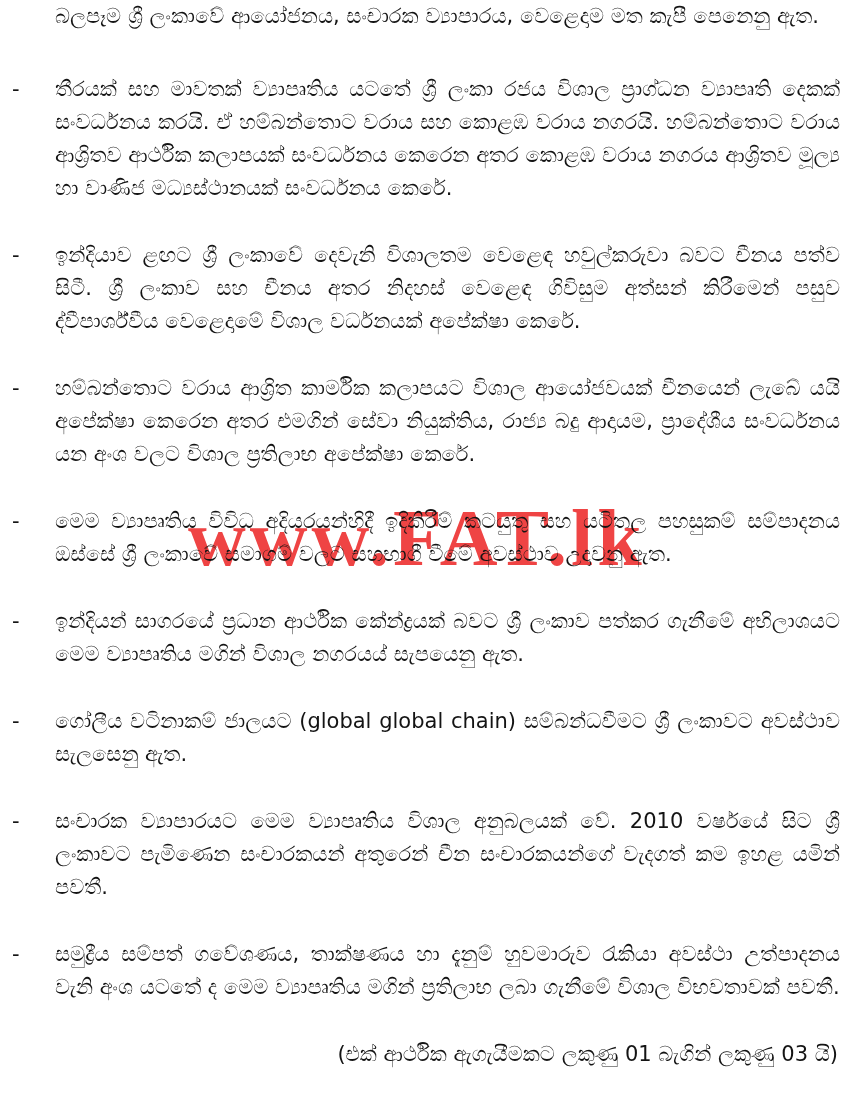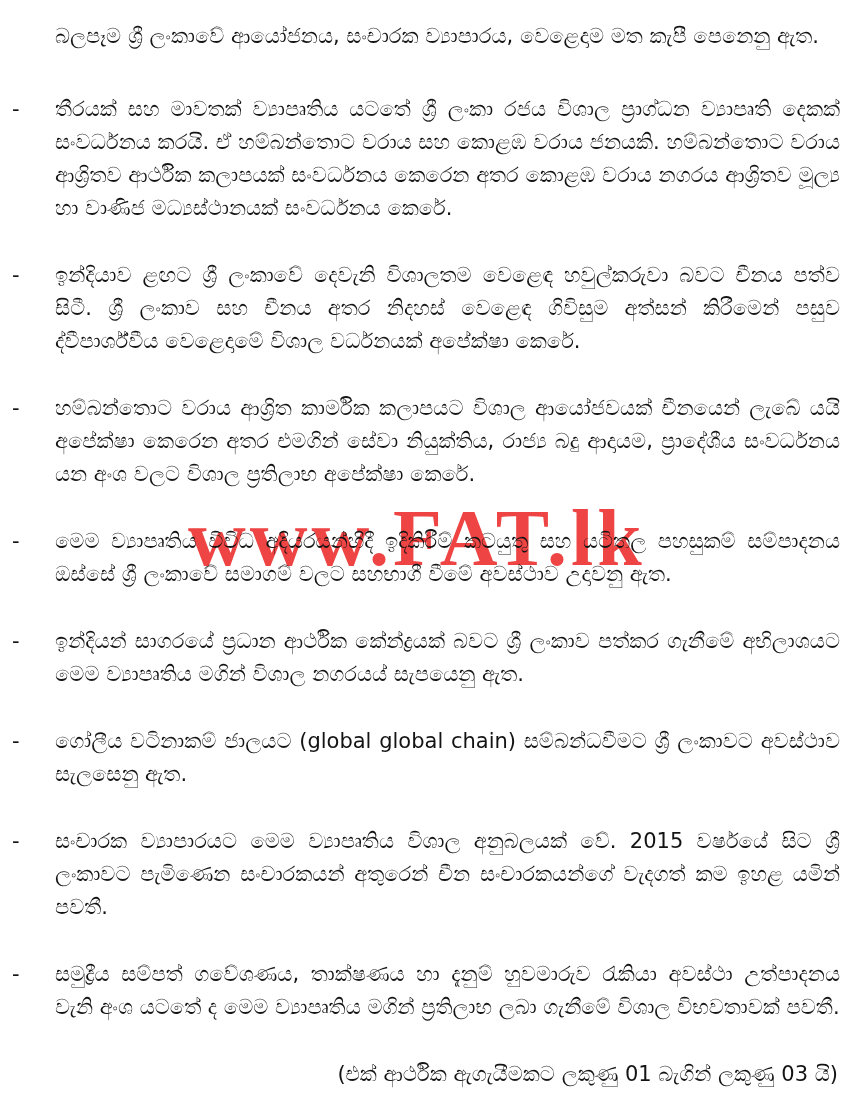--- a/index.html
+++ b/index.html
@@ -26,21 +26,21 @@
     font-size: 80px;
     line-height: 1;
     letter-spacing: 4px;
     color: #ef4444;
     white-space: nowrap;
     user-select: none;
   }
   .content {
     position: relative;
     z-index: 1;
-    padding: 20px 6px 0 8px;
+    padding: 0 6px 0 8px;
   }
   .para {
     display: flex;
     align-items: flex-start;
     margin-bottom: 34px;
     font-size: 21px;
     line-height: 33px;
   }
   .para.intro { margin-bottom: 40px; }
   .marker {
@@ -72,21 +72,21 @@
 
   <div class="content">
 
     <div class="para intro">
       <span class="marker"></span>
       <p class="ptext">බලපෑම ශ්‍රී ලංකාවේ ආයෝජනය, සංචාරක ව්‍යාපාරය, වෙළෙදාම මත කැපී පෙනෙනු ඇත.</p>
     </div>
 
     <div class="para">
       <span class="marker">-</span>
-      <p class="ptext">තීරයක් සහ මාවතක් ව්‍යාපෘතිය යටතේ ශ්‍රී ලංකා රජය විශාල ප්‍රාග්ධන ව්‍යාපෘති දෙකක් සංවර්ධනය කරයි. ඒ හම්බන්තොට වරාය සහ කොළඹ වරාය ජනයකි. හම්බන්තොට වරාය ආශ්‍රිතව ආර්ථික කලාපයක් සංවර්ධනය කෙරෙන අතර කොළඹ වරාය නගරය ආශ්‍රිතව මූල්‍ය හා වාණිජ මධ්‍යස්ථානයක් සංවර්ධනය කෙරේ.</p>
+      <p class="ptext">තීරයක් සහ මාවතක් ව්‍යාපෘතිය යටතේ ශ්‍රී ලංකා රජය විශාල ප්‍රාග්ධන ව්‍යාපෘති දෙකක් සංවර්ධනය කරයි. ඒ හම්බන්තොට වරාය සහ කොළඹ වරාය නගරයි. හම්බන්තොට වරාය ආශ්‍රිතව ආර්ථික කලාපයක් සංවර්ධනය කෙරෙන අතර කොළඹ වරාය නගරය ආශ්‍රිතව මූල්‍ය හා වාණිජ මධ්‍යස්ථානයක් සංවර්ධනය කෙරේ.</p>
     </div>
 
     <div class="para">
       <span class="marker">-</span>
       <p class="ptext">ඉන්දියාව ළඟට ශ්‍රී ලංකාවේ දෙවැනි විශාලතම වෙළෙඳ හවුල්කරුවා බවට චීනය පත්ව සිටී. ශ්‍රී ලංකාව සහ චීනය අතර නිදහස් වෙළෙඳ ගිවිසුම අත්සන් කිරීමෙන් පසුව ද්වීපාර්ශ්වීය වෙළෙදාමේ විශාල වර්ධනයක් අපේක්ෂා කෙරේ.</p>
     </div>
 
     <div class="para">
       <span class="marker">-</span>
       <p class="ptext">හම්බන්තොට වරාය ආශ්‍රිත කාර්මික කලාපයට විශාල ආයෝජවයක් චීනයෙන් ලැබේ යයි අපේක්ෂා කෙරෙන අතර එමගින් සේවා නියුක්තිය, රාජ්‍ය බදු ආදායම, ප්‍රාදේශීය සංවර්ධනය යන අංශ වලට විශාල ප්‍රතිලාභ අපේක්ෂා කෙරේ.</p>
@@ -102,21 +102,21 @@
       <p class="ptext">ඉන්දියන් සාගරයේ ප්‍රධාන ආර්ථික කේන්ද්‍රයක් බවට ශ්‍රී ලංකාව පත්කර ගැනීමේ අභිලාශයට මෙම ව්‍යාපෘතිය මගින් විශාල නගරයය් සැපයෙනු ඇත.</p>
     </div>
 
     <div class="para">
       <span class="marker">-</span>
       <p class="ptext">ගෝලීය වටිනාකම් ජාලයට (global global chain) සම්බන්ධවීමට ශ්‍රී ලංකාවට අවස්ථාව සැලසෙනු ඇත.</p>
     </div>
 
     <div class="para">
       <span class="marker">-</span>
-      <p class="ptext">සංචාරක ව්‍යාපාරයට මෙම ව්‍යාපෘතිය විශාල අනුබලයක් වේ. 2015 වර්ෂයේ සිට ශ්‍රී ලංකාවට පැමිණෙන සංචාරකයන් අතුරෙන් චීන සංචාරකයන්ගේ වැදගත් කම ඉහළ යමින් පවතී.</p>
+      <p class="ptext">සංචාරක ව්‍යාපාරයට මෙම ව්‍යාපෘතිය විශාල අනුබලයක් වේ. 2010 වර්ෂයේ සිට ශ්‍රී ලංකාවට පැමිණෙන සංචාරකයන් අතුරෙන් චීන සංචාරකයන්ගේ වැදගත් කම ඉහළ යමින් පවතී.</p>
     </div>
 
     <div class="para">
       <span class="marker">-</span>
       <p class="ptext">සමුද්‍රීය සම්පත් ගවේශණය, තාක්ෂණය හා දැනුම් හුවමාරුව රැකියා අවස්ථා උත්පාදනය වැනි අංශ යටතේ ද මෙම ව්‍යාපෘතිය මගින් ප්‍රතිලාභ ලබා ගැනීමේ විශාල විභවතාවක් පවතී.</p>
     </div>
 
     <div class="footer-note">(එක් ආර්ථික ඇගැයීමකට ලකුණු 01 බැගින් ලකුණු 03 යි)</div>
 
   </div>

